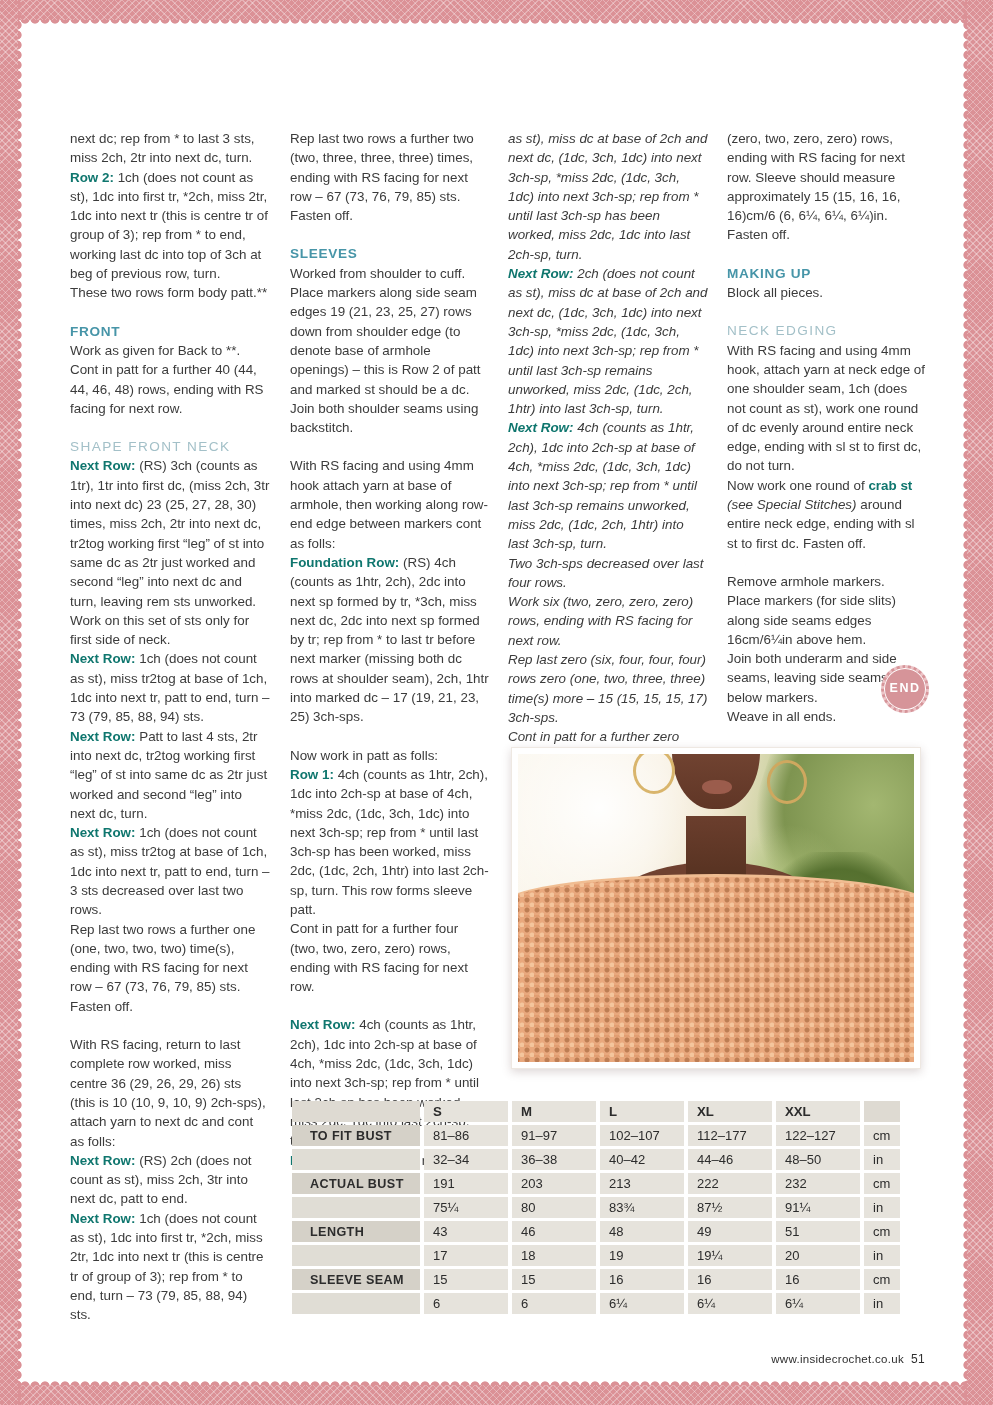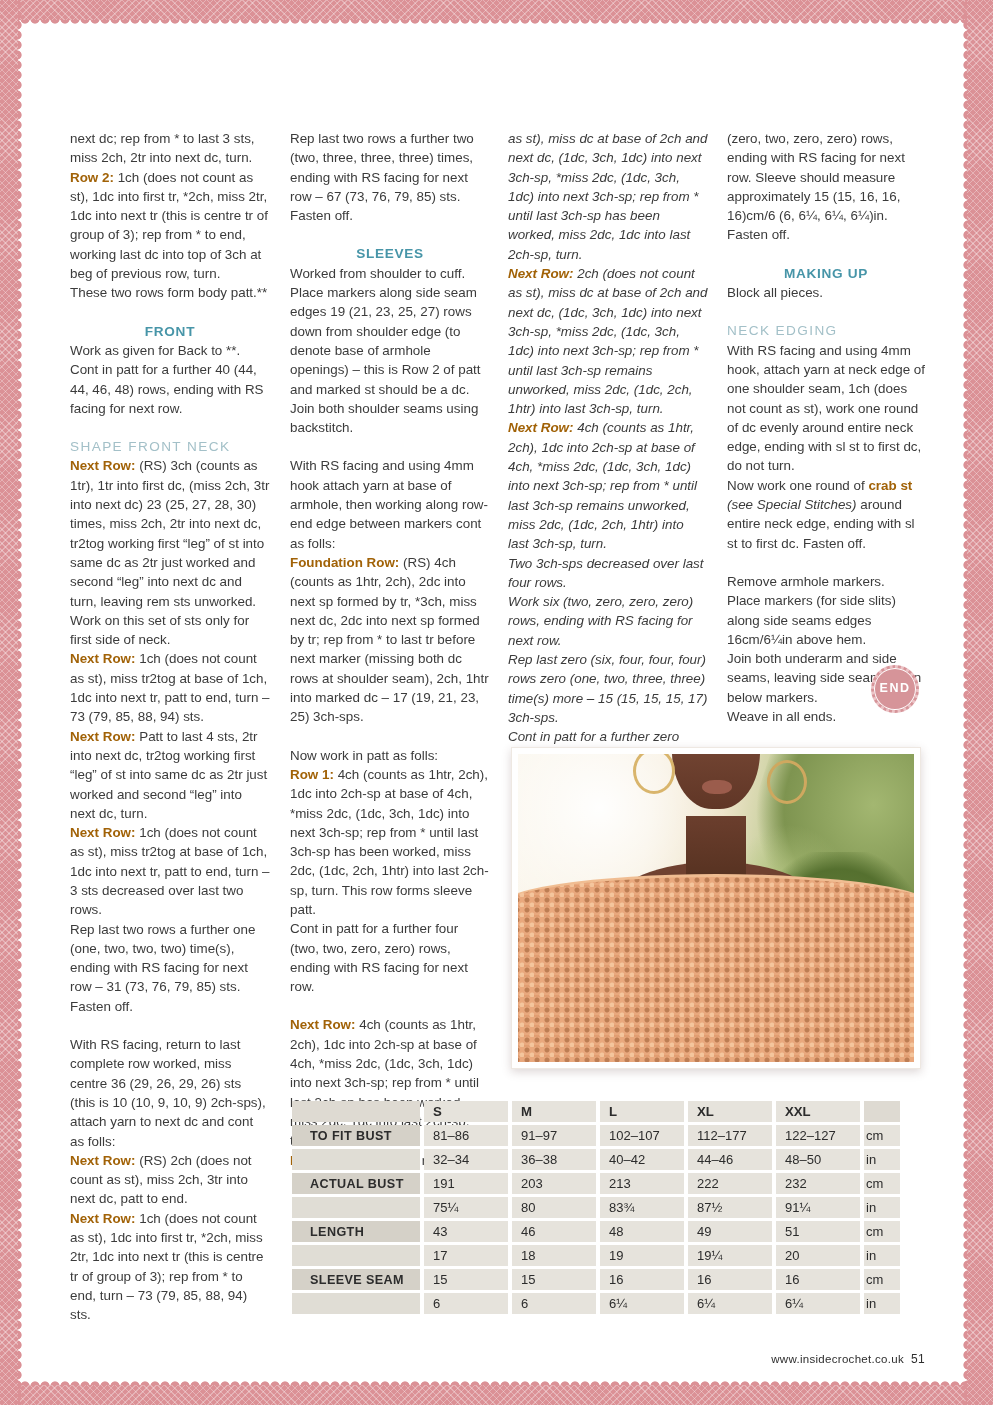--- a/index.html
+++ b/index.html
@@ -33,28 +33,28 @@
      background-size:8px 10px; background-repeat:repeat-y; }
 
   
   .col { position:absolute; top:129px; width:200px; font-size:13.4px; line-height:19.3px;
          color:#3b3b3b; letter-spacing:0; }
   #col1 { left:70px; }
   #col2 { left:290px; }
   #col3 { left:508px;font-style:italic; }
   #col4 { left:727px; width:198px; }
   .col p { margin:0; }
-  .col p b { font-weight:bold; color:#a16207; }
+  .col p b { font-weight:bold; color:#0f766e; }
   .col p i { font-style:italic; }
   .sp { height:19px; }
-  .h1 { color:#4795a8; font-weight:bold; font-size:13.6px; letter-spacing:.7px;text-align:center; }
+  .h1 { color:#4795a8; font-weight:bold; font-size:13.6px; letter-spacing:.7px; }
   .h2 { color:#a3c0c8; font-size:13.6px; letter-spacing:1.4px; }
 
   
-  .end-badge { position:absolute; left:144px; top:536px; width:48px; height:48px; border-radius:50%;
+  .end-badge { position:absolute; left:154px; top:536px; width:48px; height:48px; border-radius:50%;
       background:#d69499; color:#fff; display:flex; align-items:center; justify-content:center;
       font-weight:bold; font-size:12.5px; letter-spacing:1.5px;
       border:3px dotted #ecc3c6; box-shadow:0 0 0 1px #fff inset; }
 
   
   .photo { position:absolute; left:511px; top:747px; width:410px; height:322px;
       background:#fff; padding:6px; border:1px solid #eee8e2;
       box-shadow:0 3px 9px rgba(100,70,70,.22); z-index:1; }
   .photo-inner { position:relative; width:100%; height:100%; overflow:hidden;
       background:linear-gradient(100deg,#fbf7ee 0%,#f7efdf 32%,#eee3c9 48%,#ccd2a2 58%,#8ea35d 72%,#5e7939 88%,#4b652f 100%); }
@@ -94,21 +94,21 @@
   
   .size-table { position:absolute; left:292px; top:1101px; width:628px; z-index:1; }
   .t-row { display:flex; height:21px; margin-bottom:3px; }
   .t-cell { display:flex; align-items:center; margin-right:4px; color:#2c2c2c; }
   .t-label { width:128px; padding-left:18px; font-weight:bold; font-size:12.6px; letter-spacing:.4px;
       background:#d5d1c8; }
   .t-label.empty { background:#e0ddd5; }
   .t-label.header { background:#dedad2; }
   .t-val { width:84px; padding-left:9px; font-size:13px; background:#e6e3dc; }
   .t-row.header .t-val { font-weight:bold; font-size:13.2px; }
-  .t-unit { width:36px; margin-right:16px; padding-left:2px; font-size:13px; background:#e6e3dc; }
+  .t-unit { width:36px; margin-right:16px; padding-left:9px; font-size:13px; background:#e6e3dc; }
   .t-row.header .t-unit { background:#dedad2; }
 
   
   .footer { position:absolute; top:1352px; right:68px; font-size:11.5px; color:#2e2e2e;
       letter-spacing:.3px; }
   .footer .pg { margin-left:7px; font-size:12px; }
 </style>
 </head>
 <body>
 
@@ -125,21 +125,21 @@
       <p><span>These two rows form body patt.**</span></p>
       <div class="sp"></div>
       <div class="h1">FRONT</div>
       <p><span>Work as given for Back to **. Cont in patt for a further 40 (44, 44, 46, 48) rows, ending with RS facing for next row.</span></p>
       <div class="sp"></div>
       <div class="h2">SHAPE FRONT NECK</div>
       <p><b>Next Row: </b><span>(RS) 3ch (counts as 1tr), 1tr into first dc, (miss 2ch, 3tr into next dc) 23 (25, 27, 28, 30) times, miss 2ch, 2tr into next dc, tr2tog working first “leg” of st into same dc as 2tr just worked and second “leg” into next dc and turn, leaving rem sts unworked. Work on this set of sts only for first side of neck.</span></p>
       <p><b>Next Row: </b><span>1ch (does not count as st), miss tr2tog at base of 1ch, 1dc into next tr, patt to end, turn – 73 (79, 85, 88, 94) sts.</span></p>
       <p><b>Next Row: </b><span>Patt to last 4 sts, 2tr into next dc, tr2tog working first “leg” of st into same dc as 2tr just worked and second “leg” into next dc, turn.</span></p>
       <p><b>Next Row: </b><span>1ch (does not count as st), miss tr2tog at base of 1ch, 1dc into next tr, patt to end, turn – 3 sts decreased over last two rows.</span></p>
-      <p><span>Rep last two rows a further one (one, two, two, two) time(s), ending with RS facing for next row – 31 (73, 76, 79, 85) sts. Fasten off.</span></p>
+      <p><span>Rep last two rows a further one (one, two, two, two) time(s), ending with RS facing for next row – 67 (73, 76, 79, 85) sts. Fasten off.</span></p>
       <div class="sp"></div>
       <p><span>With RS facing, return to last complete row worked, miss centre 36 (29, 26, 29, 26) sts (this is 10 (10, 9, 10, 9) 2ch-sps), attach yarn to next dc and cont as folls:</span></p>
       <p><b>Next Row: </b><span>(RS) 2ch (does not count as st), miss 2ch, 3tr into next dc, patt to end.</span></p>
       <p><b>Next Row: </b><span>1ch (does not count as st), 1dc into first tr, *2ch, miss 2tr, 1dc into next tr (this is centre tr of group of 3); rep from * to end, turn – 73 (79, 85, 88, 94) sts.</span></p>
     </div>
   <div class="col" id="col2">
       <p><span>Rep last two rows a further two (two, three, three, three) times, ending with RS facing for next row – 67 (73, 76, 79, 85) sts. Fasten off.</span></p>
       <div class="sp"></div>
       <div class="h1">SLEEVES</div>
       <p><span>Worked from shoulder to cuff. Place markers along side seam edges 19 (21, 23, 25, 27) rows down from shoulder edge (to denote base of armhole openings) – this is Row 2 of patt and marked st should be a dc. Join both shoulder seams using backstitch.</span></p>

